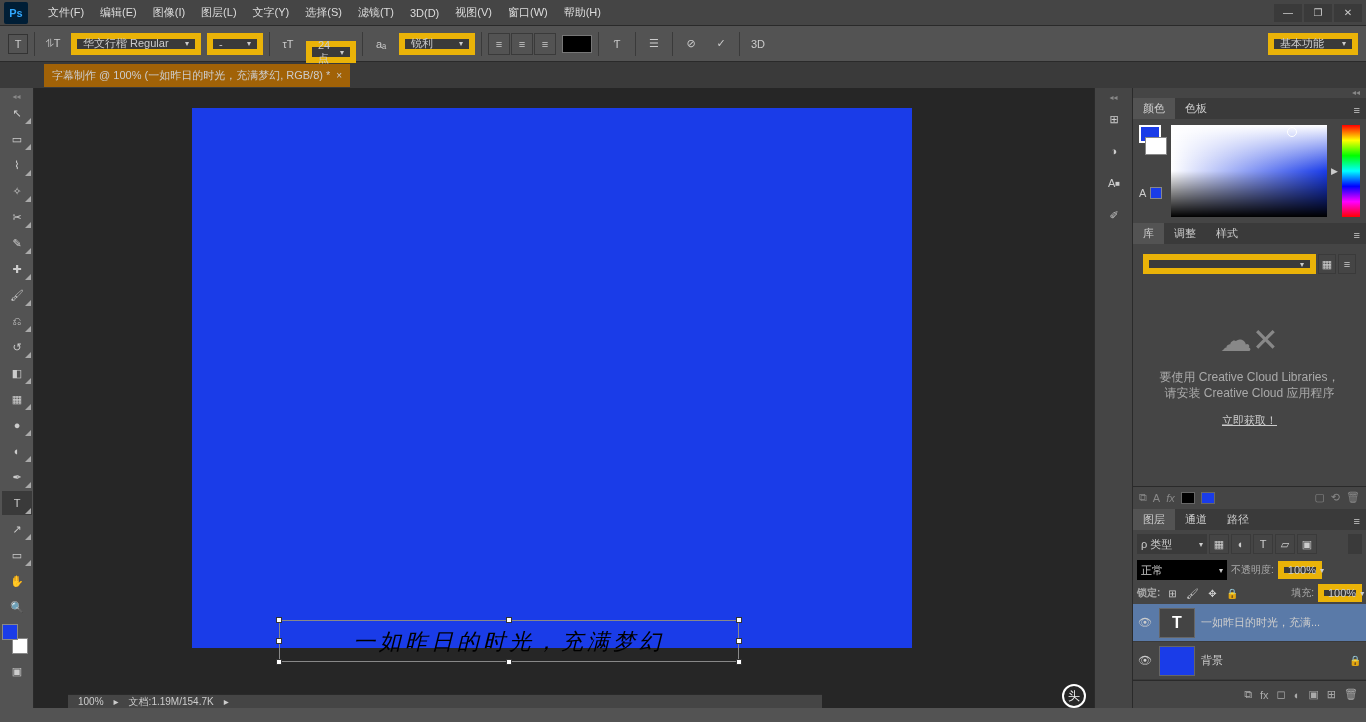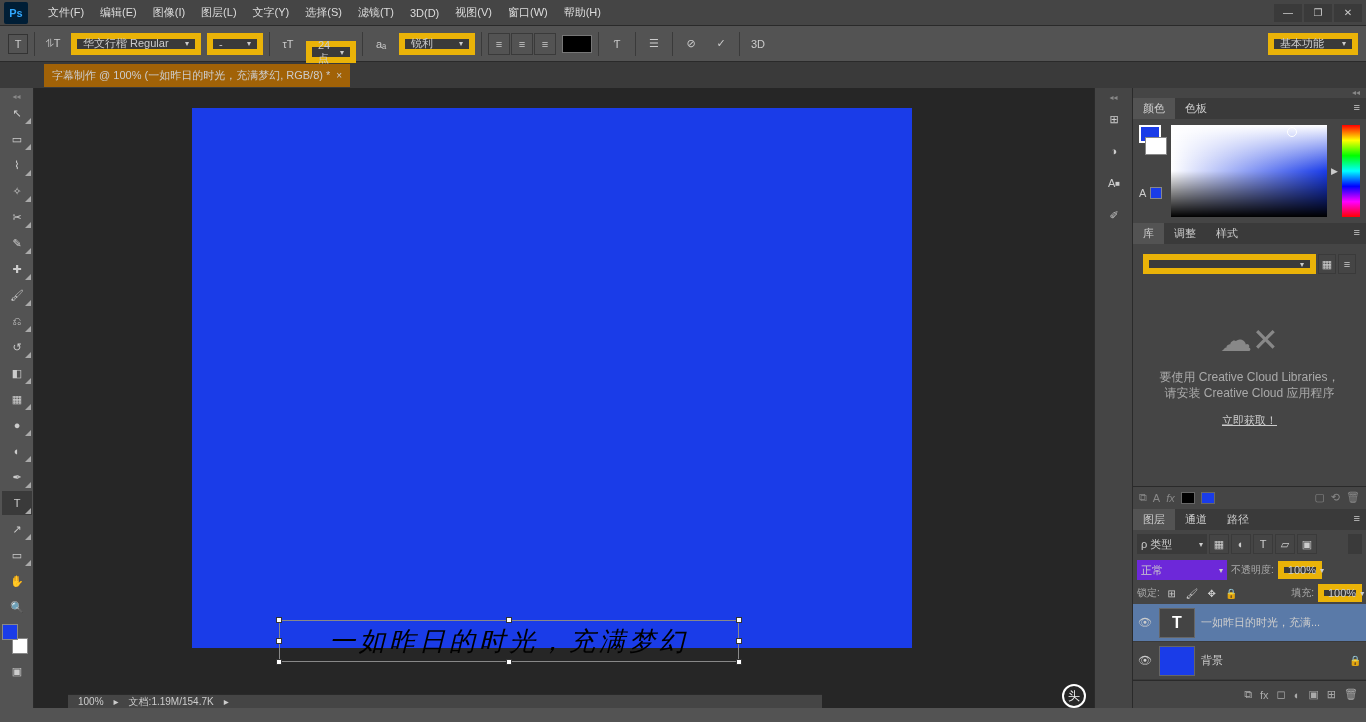--- a/index.html
+++ b/index.html
@@ -41,35 +41,35 @@
 .tool.active { background: #3a3a3a; }
 .tool-corner::after { content: ""; position: absolute; bottom: 1px; right: 1px; border: 3px solid transparent; border-bottom-color: #aaa; border-right-color: #aaa; }
 .fg-bg { position: relative; width: 30px; height: 30px; margin: 4px 2px; }
 .fg { position: absolute; width: 16px; height: 16px; background: #1a3ce8; border: 1px solid #888; top: 0; left: 0; z-index: 2; }
 .bg { position: absolute; width: 16px; height: 16px; background: #fff; border: 1px solid #888; bottom: 0; right: 4px; }
 
 
 .canvas-area { flex: 1; background: #262626; position: relative; overflow: hidden; }
 .canvas { position: absolute; left: 158px; top: 20px; width: 720px; height: 540px; background: #1a3ce8; }
 .text-layer { position: absolute; left: 245px; top: 532px; width: 460px; height: 42px; border: 1px solid #888; }
-.text-content { width: 100%; text-align: center; font-family: "KaiTi", serif; font-style: italic; font-size: 26px; color: #000; letter-spacing: 4px; line-height: 42px; }
+.text-content { width: 100%; text-align: center; font-family: "KaiTi", serif; font-style: italic; font-size: 22px; color: #000; letter-spacing: 4px; line-height: 42px; }
 .handle { position: absolute; width: 6px; height: 6px; background: #fff; border: 1px solid #333; }
 .h-tl { top: -4px; left: -4px; } .h-tm { top: -4px; left: 50%; margin-left: -3px; } .h-tr { top: -4px; right: -4px; }
 .h-ml { top: 50%; left: -4px; margin-top: -3px; } .h-mr { top: 50%; right: -4px; margin-top: -3px; }
 .h-bl { bottom: -4px; left: -4px; } .h-bm { bottom: -4px; left: 50%; margin-left: -3px; } .h-br { bottom: -4px; right: -4px; }
 
 
 .right-dock { width: 38px; background: #454545; border-left: 1px solid #2a2a2a; display: flex; flex-direction: column; padding-top: 4px; gap: 2px; }
 .dock-grip { height: 10px; display: flex; align-items: center; justify-content: center; color: #888; font-size: 8px; }
 .dock-icon { width: 32px; height: 28px; margin: 1px 3px; display: flex; align-items: center; justify-content: center; cursor: pointer; }
 
 
 .panels { width: 234px; background: #454545; display: flex; flex-direction: column; border-left: 1px solid #2a2a2a; }
 .panel-grip { height: 10px; display: flex; align-items: center; justify-content: flex-end; padding: 0 6px; color: #888; font-size: 8px; }
-.panel-tabs { display: flex; background: #3a3a3a; height: 22px; }
+.panel-tabs { display: flex; background: #3a3a3a; height: 22px; align-items: flex-end; }
 .panel-tab { padding: 3px 10px; font-size: 11px; cursor: pointer; }
 .panel-tab.active { background: #535353; }
 .panel-menu { margin-left: auto; padding: 3px 6px; cursor: pointer; }
 
 
 .color-panel { height: 104px; display: flex; gap: 4px; padding: 6px; }
 .color-swatches-mini { display: flex; flex-direction: column; gap: 2px; }
 .mini-fg { width: 22px; height: 18px; background: #1a3ce8; border: 2px solid #fff; }
 .mini-bg { width: 22px; height: 18px; background: #fff; border: 1px solid #888; margin-left: 6px; margin-top: -8px; }
 .color-mode { margin-top: 30px; display: flex; align-items: center; gap: 4px; font-size: 11px; }
@@ -93,26 +93,26 @@
 .layer-icons-bar .fx-color { width: 14px; height: 12px; background: #1a3ce8; border: 1px solid #666; }
 
 
 .layers-panel { flex: 1; display: flex; flex-direction: column; }
 .layer-filter { display: flex; padding: 4px; gap: 2px; }
 .filter-dropdown { width: 70px; background: #3a3a3a; height: 20px; padding: 2px 4px; display: flex; align-items: center; text-align: center; }
 .filter-dropdown::after { content: "▾"; font-size: 8px; margin-left: auto; }
 .filter-icon { width: 20px; height: 20px; border: 1px solid #3a3a3a; display: flex; align-items: center; justify-content: center; }
 .filter-toggle { width: 14px; height: 20px; margin-left: auto; background: #3a3a3a; }
 .layer-blend { display: flex; padding: 2px 4px; gap: 4px; align-items: center; }
-.blend-dropdown { width: 90px; background: #6d28d9; height: 20px; padding: 2px 4px; display: flex; align-items: center; }
+.blend-dropdown { width: 90px; background: #000000; height: 20px; padding: 2px 4px; display: flex; align-items: center; }
 .blend-dropdown::after { content: "▾"; font-size: 8px; margin-left: auto; }
 .opacity-label { font-size: 10px; color: #aaa; }
 .opacity-val { width: 44px; background: #3a3a3a; height: 18px; padding: 2px 4px; display: flex; align-items: center; }
 .layer-lock { display: flex; padding: 2px 4px; gap: 4px; align-items: center; }
-.lock-label { font-size: 10px; color: #aaa; }
+.lock-label { font-size: 10px; color: #aaa; font-weight: bold; }
 .lock-icon { width: 16px; height: 16px; display: flex; align-items: center; justify-content: center; font-size: 10px; }
 .layer-list { flex: 1; background: #454545; }
 .layer-row { display: flex; align-items: center; height: 38px; padding: 2px 4px; gap: 6px; border-bottom: 1px solid #3a3a3a; }
 .layer-row.selected { background: #5a7aa8; }
 .eye { width: 16px; text-align: center; cursor: pointer; }
 .layer-thumb { width: 36px; height: 30px; border: 1px solid #666; display: flex; align-items: center; justify-content: center; }
 .layer-thumb.text { background: #444; color: #fff; font-size: 16px; font-weight: bold; }
 .layer-thumb.bg-thumb { background: #1a3ce8; }
 .layer-name { flex: 1; font-size: 11px; overflow: hidden; text-overflow: ellipsis; white-space: nowrap; }
 .layer-lock-ind { font-size: 10px; }

